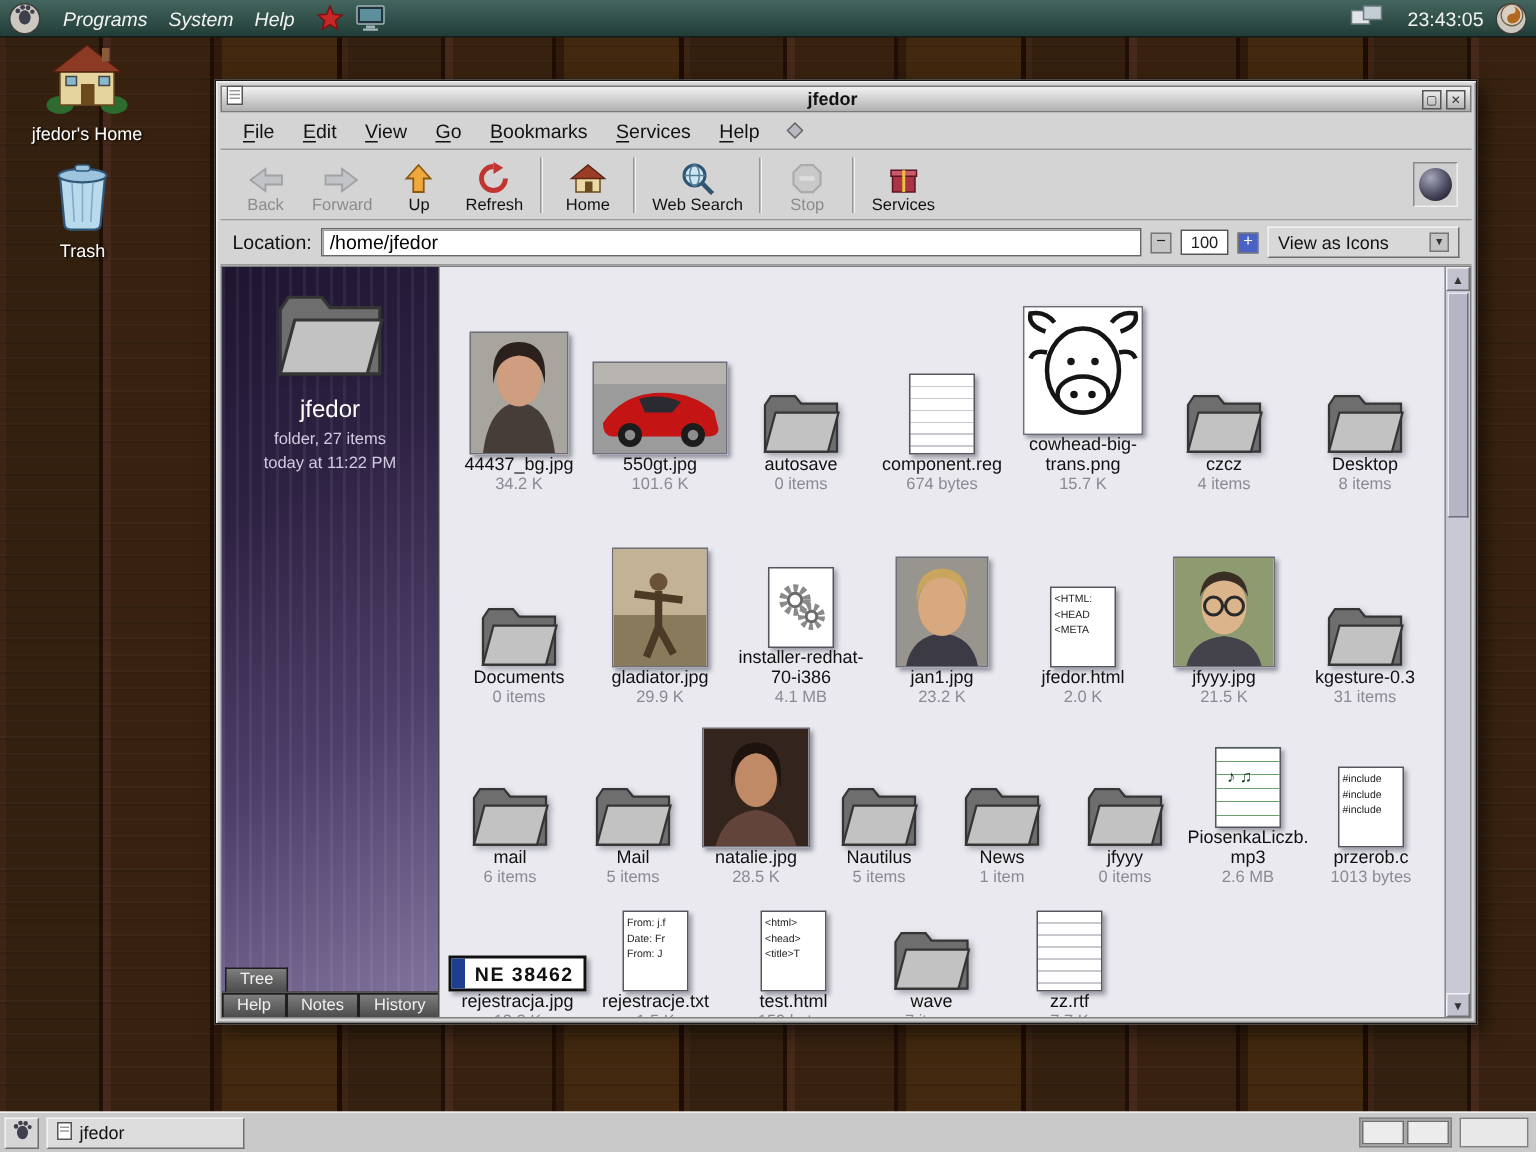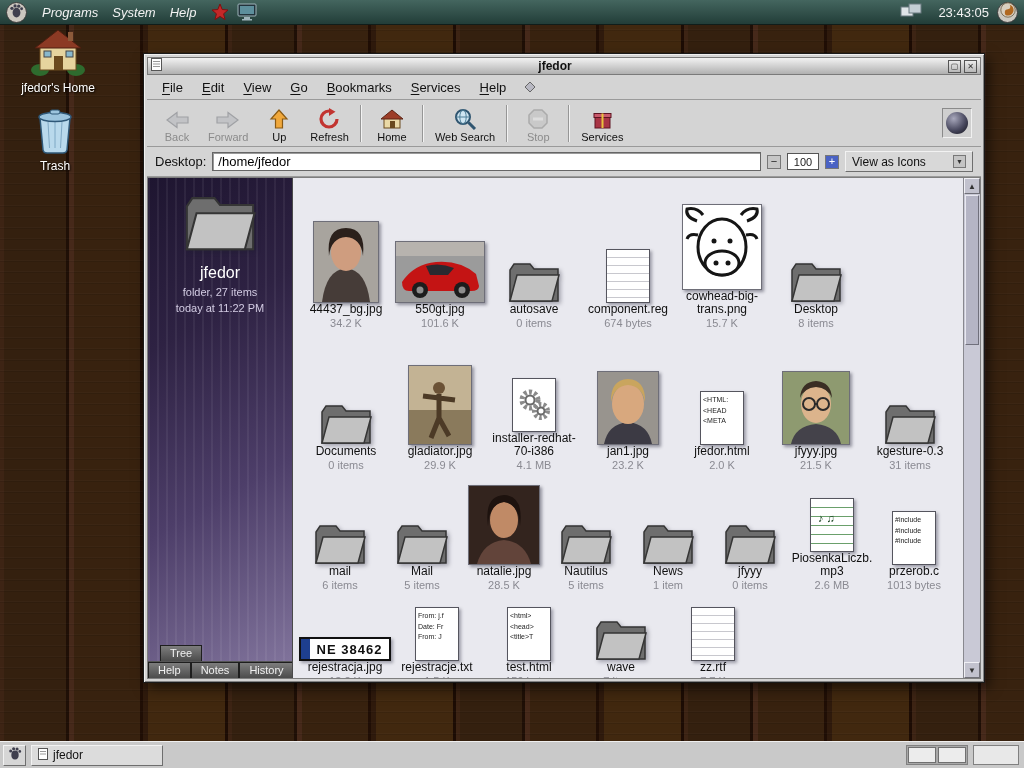--- a/index.html
+++ b/index.html
@@ -100,21 +100,21 @@
 
   .sidebar { width:145px; flex:none; position:relative; display:flex; flex-direction:column;
     align-items:center; color:#fff; overflow:hidden; border-right:1px solid #4a4a4a;
     background:linear-gradient(150deg,#1e1530 0%,#2e2243 30%,#4d3e69 62%,#84779f 100%); }
   .sidebar::before { content:""; position:absolute; inset:0; pointer-events:none;
     background:repeating-linear-gradient(90deg, rgba(255,255,255,.06) 0 2px, transparent 2px 9px); }
   .sb-folder { margin-top:16px; position:relative; }
   .sb-title { font-size:16px; margin-top:8px; position:relative; }
   .sb-info, .sb-date { font-size:11px; color:#d2cbe2; margin-top:4px; position:relative; }
   .sb-tabs { margin-top:auto; width:100%; position:relative; }
-  .tabrow1 { display:flex; padding-left:12px; }
+  .tabrow1 { display:flex; padding-left:2px; }
   .tabrow2 { display:flex; background:#2c2c2c; border-top:1px solid #555; }
   .tab { height:16px; line-height:15px; font-size:11px; color:#f0f0f0;
     background:linear-gradient(#7d7d7d,#4c4c4c); border:1px solid #1e1e1e;
     border-bottom:none; padding:0 9px; white-space:nowrap; }
 
   .mainview { flex:1; min-width:0; padding:4px 0 0 6px; overflow:hidden; }
   .frow { display:flex; align-items:flex-end; }
   .r1 { height:148px; } .r2 { height:142px; } .r3 { height:120px; } .r4 { height:96px; }
   .file { display:flex; flex-direction:column; align-items:center; justify-content:flex-start;
     text-align:center; }
@@ -337,21 +337,21 @@
             </span>
             <span class="tlabel">Services</span>
           </div>
         </div>
       <div class="throbber">
           <div class="orb"></div>
         </div>
     </div>
 
     <div class="locbar">
-      <span class="loc-label">Desktop:</span>
+      <span class="loc-label">Location:</span>
       <input class="loc-input" value="/home/jfedor" style="">
       <span class="zoombtn"><span>−</span></span>
       <span class="zoomval">100</span>
       <span class="zoombtn plus"><span>+</span></span>
       <div class="viewsel">
         <span>View as Icons</span>
         <span class="arrow-box">▼</span>
       </div>
     </div>
 
@@ -448,20 +448,30 @@
               <div class="fname">cowhead-big-trans.png</div>
               <div class="fsize">15.7 K</div>
             </div>
             <div class="file">
               <div class="ficon">
                 <svg class="fold" width="52" height="42" viewBox="0 0 52 42">
                   <path d="M2 40 L2 9 L6 3 L22 3 L26 8 L50 8 L50 40 Z" fill="#6e6e6e" stroke="#353535" stroke-width="1.5"></path>
                   <path d="M2 40 L9 14 L51 14 L44 40 Z" fill="#c2c2c2" stroke="#353535" stroke-width="1.5"></path>
                 </svg>
               </div>
+              <div class="fname">czcz</div>
+              <div class="fsize">4 items</div>
+            </div>
+            <div class="file">
+              <div class="ficon">
+                <svg class="fold" width="52" height="42" viewBox="0 0 52 42">
+                  <path d="M2 40 L2 9 L6 3 L22 3 L26 8 L50 8 L50 40 Z" fill="#6e6e6e" stroke="#353535" stroke-width="1.5"></path>
+                  <path d="M2 40 L9 14 L51 14 L44 40 Z" fill="#c2c2c2" stroke="#353535" stroke-width="1.5"></path>
+                </svg>
+              </div>
               <div class="fname">Desktop</div>
               <div class="fsize">8 items</div>
             </div>
           </div>
           <div class="frow r2">
             <div class="file">
               <div class="ficon">
                 <svg class="fold" width="52" height="42" viewBox="0 0 52 42">
                   <path d="M2 40 L2 9 L6 3 L22 3 L26 8 L50 8 L50 40 Z" fill="#6e6e6e" stroke="#353535" stroke-width="1.5"></path>
                   <path d="M2 40 L9 14 L51 14 L44 40 Z" fill="#c2c2c2" stroke="#353535" stroke-width="1.5"></path>

